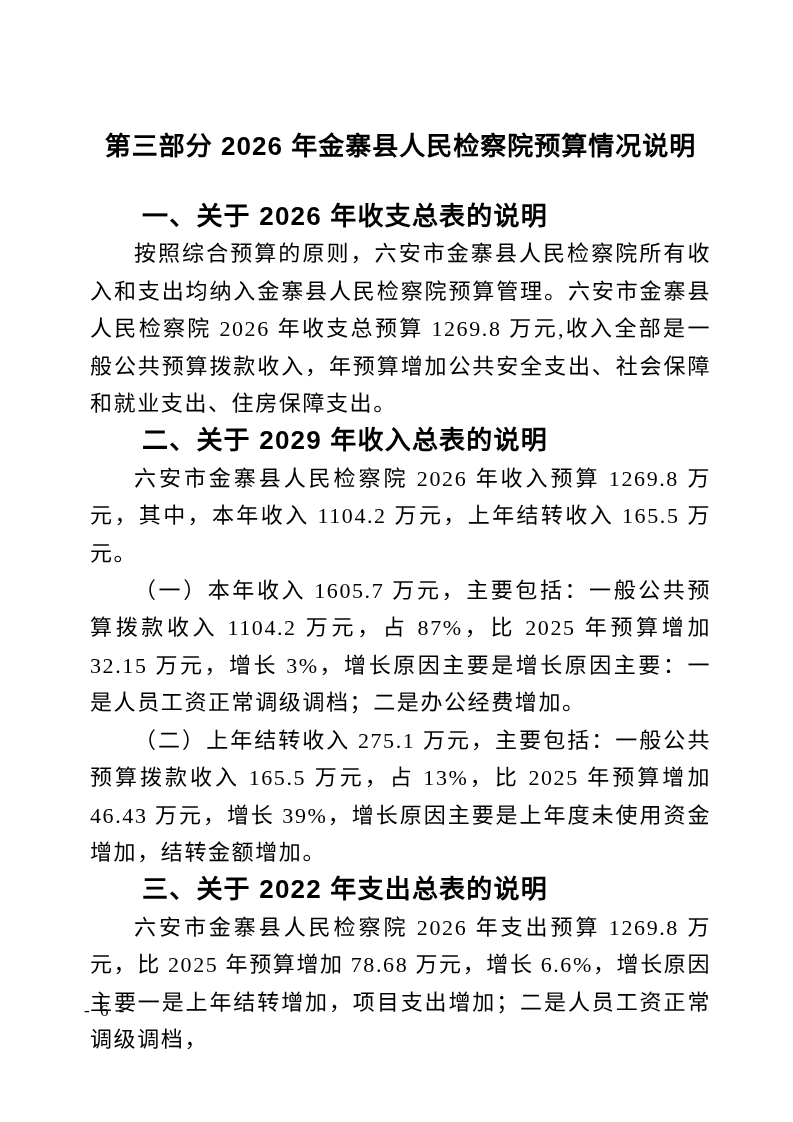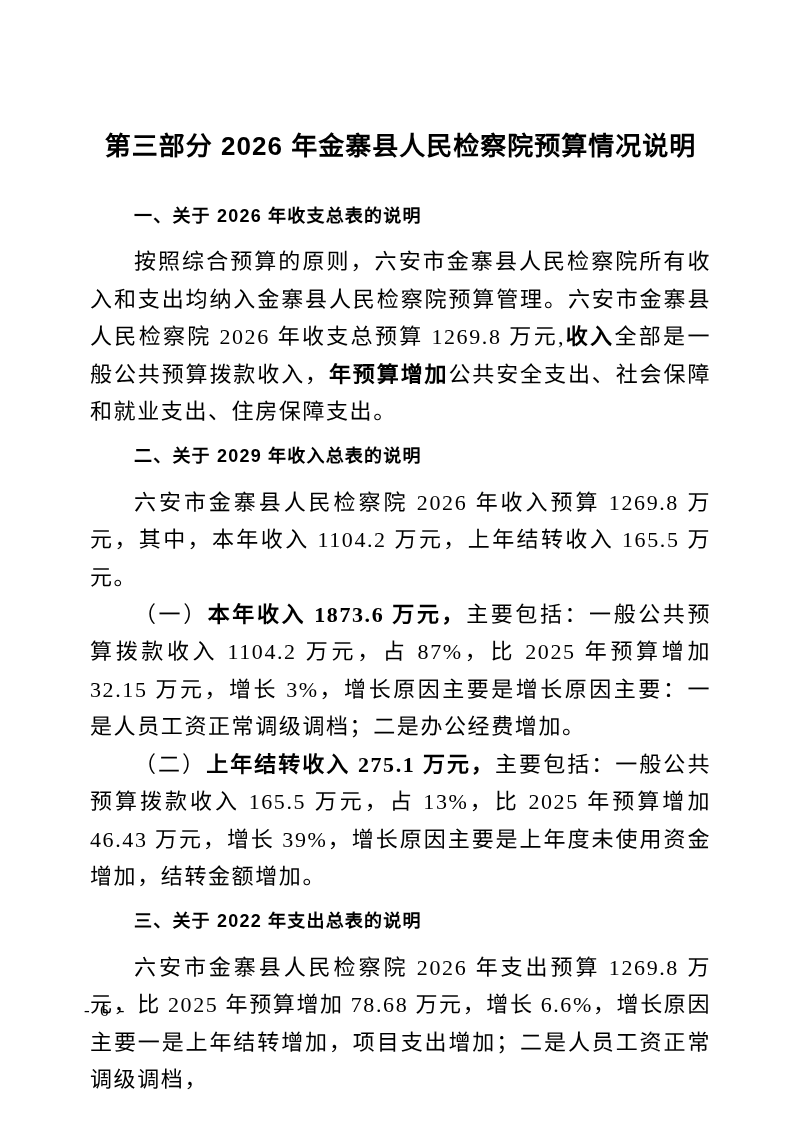--- a/index.html
+++ b/index.html
@@ -27,37 +27,37 @@
     font-size: 26px;
     line-height: 36px;
     letter-spacing: 1px;
     text-align: center;
     margin: 0 0 34px 0;
     white-space: nowrap;
   }
   .heading {
     font-family: "Liberation Sans", "DejaVu Sans", sans-serif;
     font-weight: bold;
-    font-size: 18px;
+    font-size: 26px;
     line-height: 37.4px;
     letter-spacing: 1.2px;
     text-indent: 2em;
-    margin: 8px;
+    margin: 0;
   }
   .para {
     font-family: "Liberation Serif", "DejaVu Serif", serif;
     font-size: 22px;
     line-height: 37.4px;
     letter-spacing: 1.6px;
     text-indent: 2em;
     text-align: justify;
     margin: 0;
   }
   .para .b {
-    font-weight: bold;
+    font-weight: normal;
   }
   .footer {
     position: absolute;
     left: 84px;
     top: 999px;
     font-family: "Liberation Serif", "DejaVu Serif", serif;
     font-size: 17px;
     letter-spacing: 3px;
     line-height: 24px;
   }
@@ -71,21 +71,21 @@
     <h1 class="doc-title">第三部分 2026 年金寨县人民检察院预算情况说明</h1>
 
     <section>
       <h2 class="heading">一、关于 2026 年收支总表的说明</h2>
       <p class="para"><span>按照综合预算的原则，六安市金寨县人民检察院所有收入和支出均纳入金寨县人民检察院预算管理。六安市金寨县人民检察院 2026 年收支总预算 1269.8 万元,</span><span class="b">收入</span><span>全部是一般公共预算拨款收入，</span><span class="b">年预算增加</span><span>公共安全支出、社会保障和就业支出、住房保障支出。</span></p>
     </section>
 
     <section>
       <h2 class="heading">二、关于 2029 年收入总表的说明</h2>
       <p class="para"><span>六安市金寨县人民检察院 2026 年收入预算 1269.8 万元，其中，本年收入 1104.2 万元，上年结转收入 165.5 万元。</span></p>
-      <p class="para"><span>（一）</span><span class="b">本年收入 1873.6 万元，</span><span>主要包括：一般公共预算拨款收入 1104.2 万元，占 87%，比 2025 年预算增加 32.15 万元，增长 3%，增长原因主要是增长原因主要：一是人员工资正常调级调档；二是办公经费增加。</span></p>
+      <p class="para"><span>（一）</span><span class="b">本年收入 1605.7 万元，</span><span>主要包括：一般公共预算拨款收入 1104.2 万元，占 87%，比 2025 年预算增加 32.15 万元，增长 3%，增长原因主要是增长原因主要：一是人员工资正常调级调档；二是办公经费增加。</span></p>
       <p class="para"><span>（二）</span><span class="b">上年结转收入 275.1 万元，</span><span>主要包括：一般公共预算拨款收入 165.5 万元，占 13%，比 2025 年预算增加 46.43 万元，增长 39%，增长原因主要是上年度未使用资金增加，结转金额增加。</span></p>
     </section>
 
     <section>
       <h2 class="heading">三、关于 2022 年支出总表的说明</h2>
       <p class="para"><span>六安市金寨县人民检察院 2026 年支出预算 1269.8 万元，比 2025 年预算增加 78.68 万元，增长 6.6%，增长原因主要一是上年结转增加，项目支出增加；二是人员工资正常调级调档，</span></p>
     </section>
 
   </div>
 

